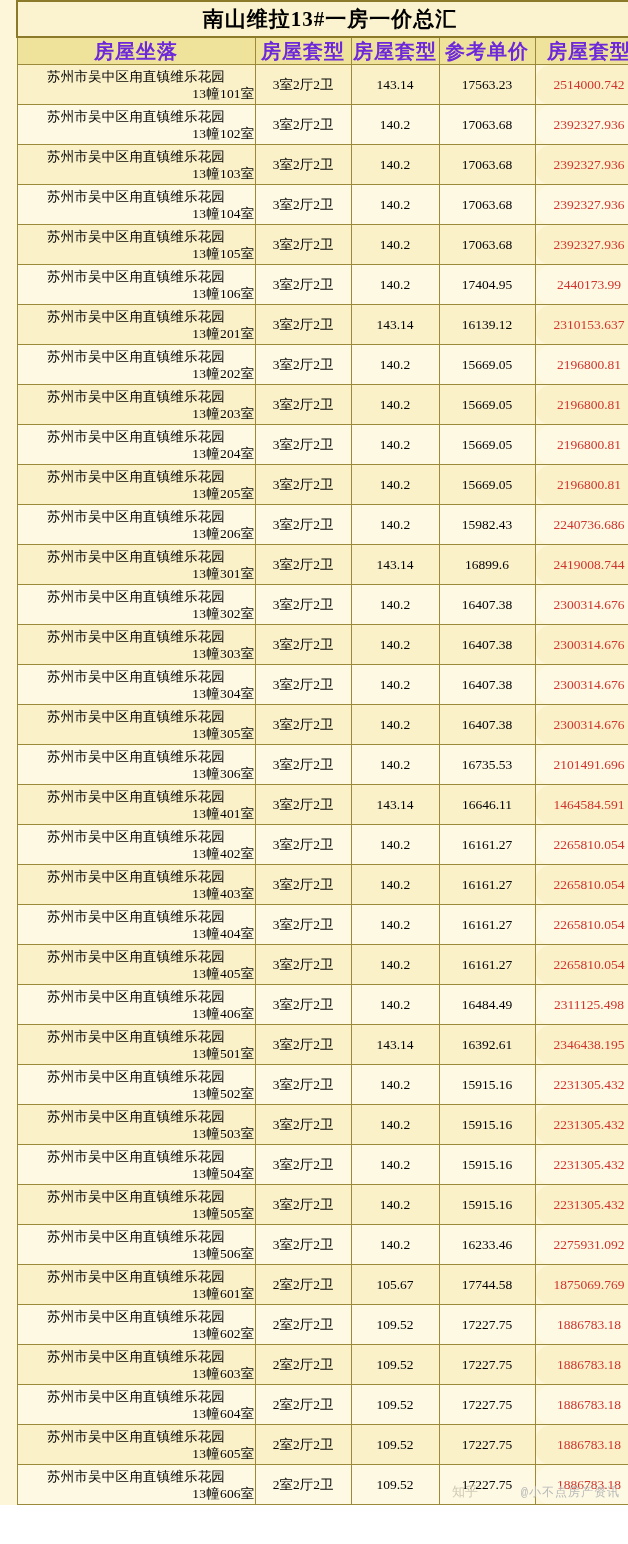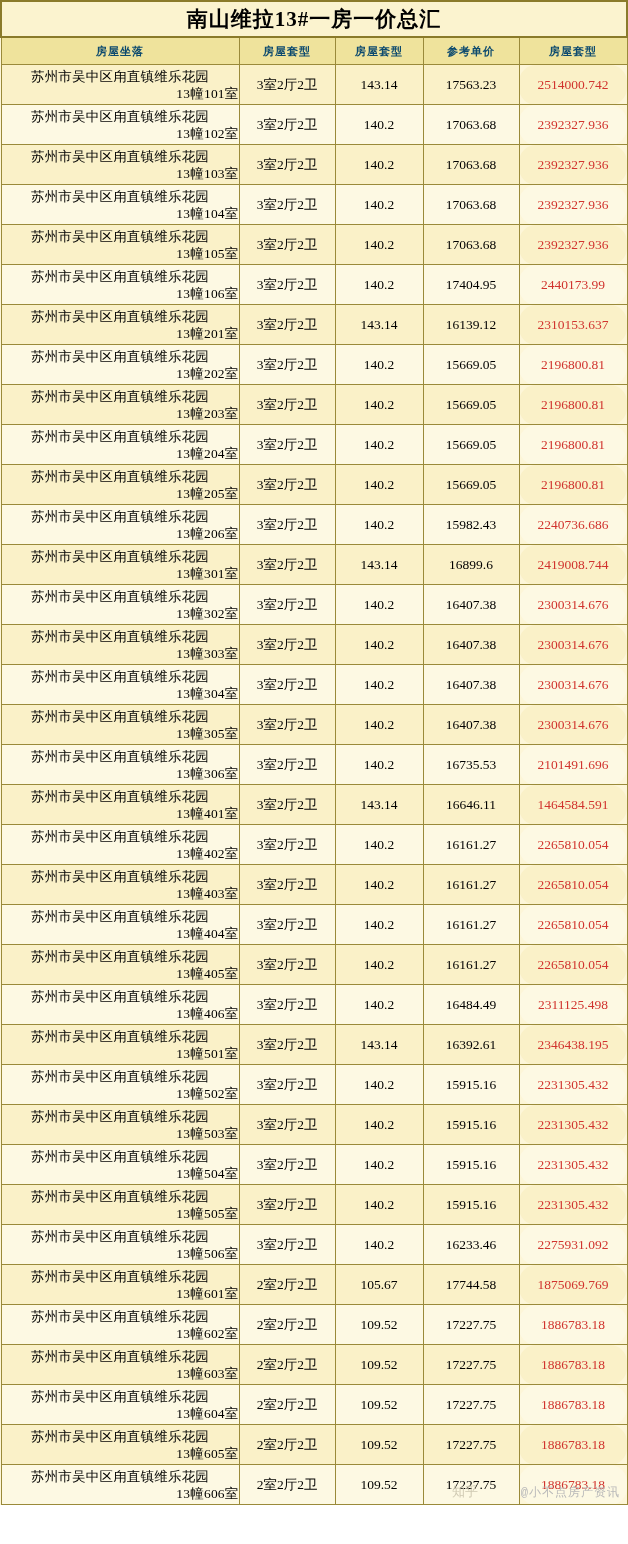--- a/index.html
+++ b/index.html
@@ -8,20 +8,21 @@
     background: #ffffff;
   }
   body {
     width: 628px;
     font-family: "Liberation Serif", "DejaVu Serif", serif;
   }
   .sheet {
     width: 628px;
     box-sizing: border-box;
     background: #fdf6d8;
+    padding-left: 16px;
   }
   table.price-table {
     width: 628px;
     border-collapse: collapse;
     table-layout: fixed;
   }
   table.price-table td, table.price-table th {
     border: 1px solid #9a8a3a;
     padding: 0;
     text-align: center;
@@ -32,23 +33,23 @@
     font-size: 21px;
     font-weight: bold;
     letter-spacing: 1px;
     color: #000;
     height: 34px;
     line-height: 34px;
     border: 2px solid #8a7a2a !important;
   }
   .header-row th {
     background: #efe39c;
-    font-size: 11px;
+    font-size: 20px;
     font-weight: bold;
-    color: #0c4a6e;
+    color: #6d28d9;
     height: 26px;
     line-height: 26px;
     letter-spacing: 1px;
   }
   .addr-cell {
     font-size: 13.5px;
     line-height: 17px;
     color: #000;
     padding: 2px 0;
     letter-spacing: 0.2px;

